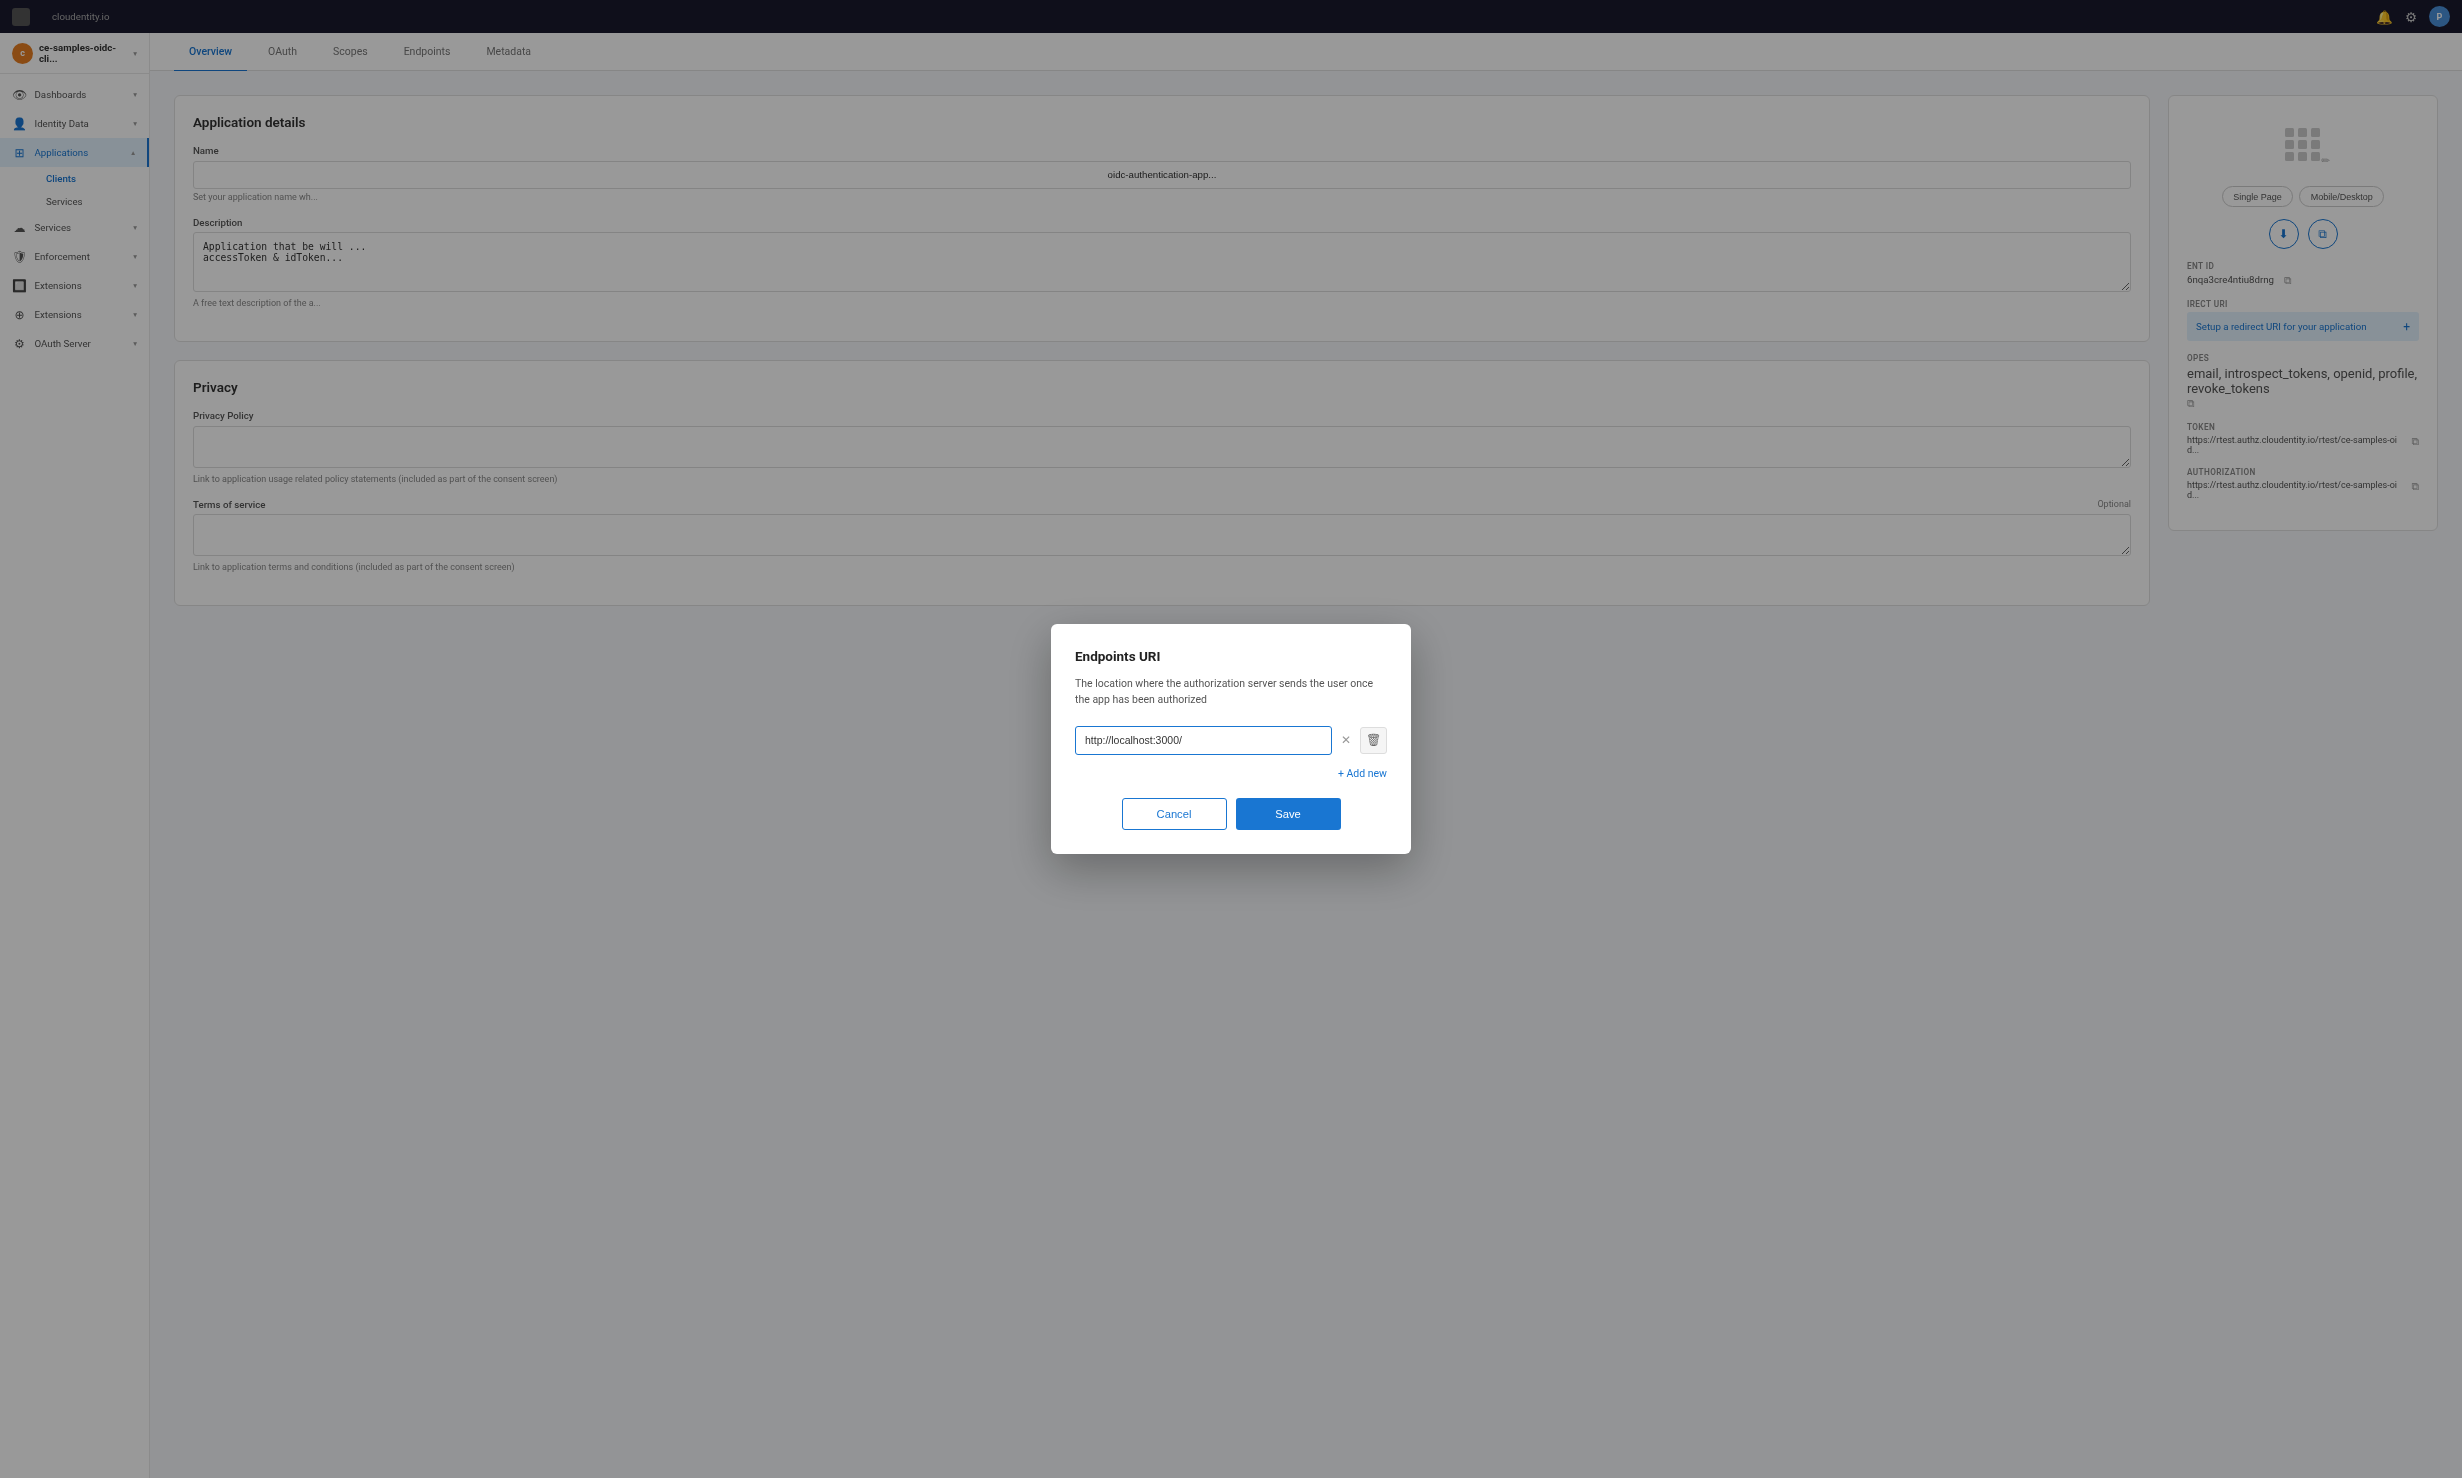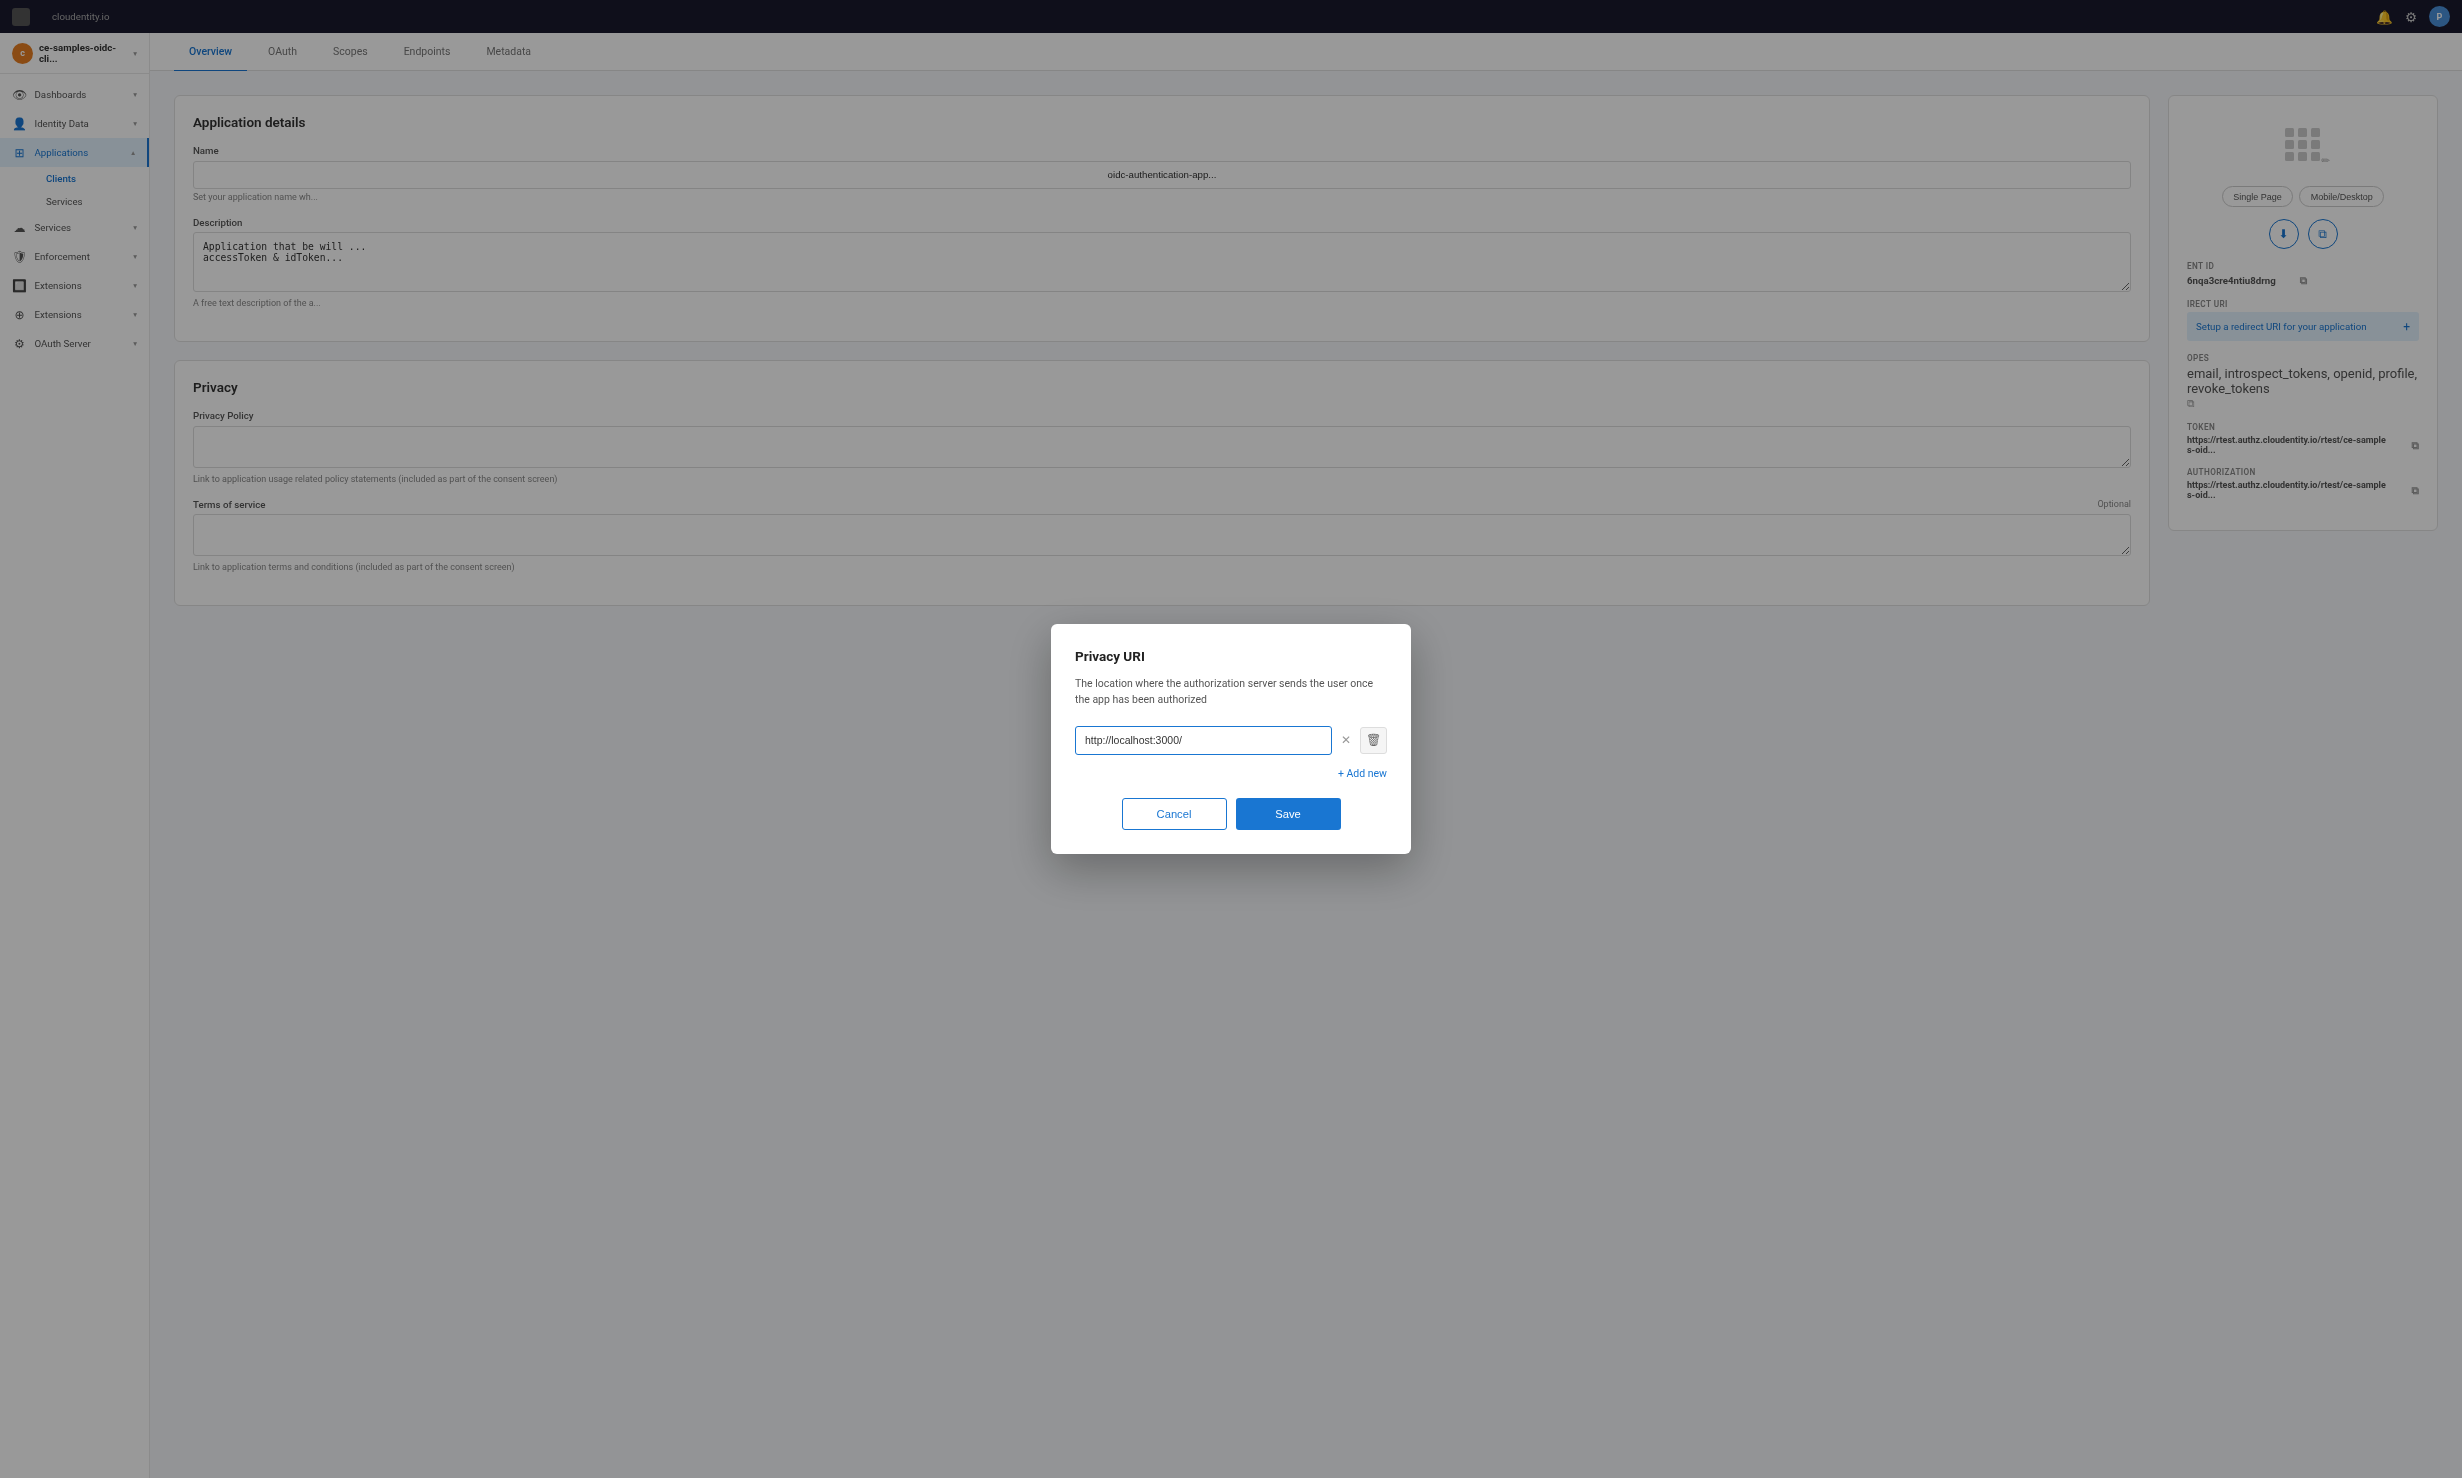--- a/index.html
+++ b/index.html
@@ -138,21 +138,21 @@
 
     .action-buttons { display: flex; gap: 9px; justify-content: center; margin-bottom: 12px; }
     .action-btn {
       width: 30px; height: 30px; border-radius: 50%; border: 0.7px solid #1976d2;
       background: white; color: #1976d2; cursor: pointer;
       display: flex; align-items: center; justify-content: center; font-size: 12px;
     }
 
     .detail-section { margin-bottom: 12px; }
     .detail-label { font-size: 8.2px; font-weight: 600; color: #888; text-transform: uppercase; letter-spacing: 0.4px; margin-bottom: 3px; }
-    .detail-value-text { font-size: 9.7px; color: #555; display: flex; align-items: center; gap: 24px; font-weight: bold; }
+    .detail-value-text { font-size: 9.7px; color: #555; display: flex; gap: 10px; }
     .copy-btn { cursor: pointer; color: #999; font-size: 10.5px; }
 
     .redirect-uri-link {
       display: flex; align-items: center; justify-content: space-between;
       padding: 7.5px 9px; background: #e3f2fd; border-radius: 3px;
       font-size: 9.7px; color: #1976d2; cursor: pointer;
     }
     .plus-btn { color: #1976d2; font-size: 12px; }
 
     .scopes-value { font-size: 13px; color: #555; }
@@ -403,21 +403,21 @@
             </div>
           </div>
         </div>
       </div>
     </div>
   </div>
 </div>
 
 <div class="overlay">
   <div class="modal">
-    <div class="modal-title">Privacy URI</div>
+    <div class="modal-title">Endpoints URI</div>
     <div class="modal-desc">The location where the authorization server sends the user once the app has been authorized</div>
 
     <div class="modal-input-row">
       <input class="modal-input" type="text" value="http://localhost:3000/" style="">
       <button class="modal-clear-btn">✕</button>
       <button class="modal-trash-btn">🗑</button>
     </div>
 
     <a class="modal-add-link">+ Add new</a>
 

